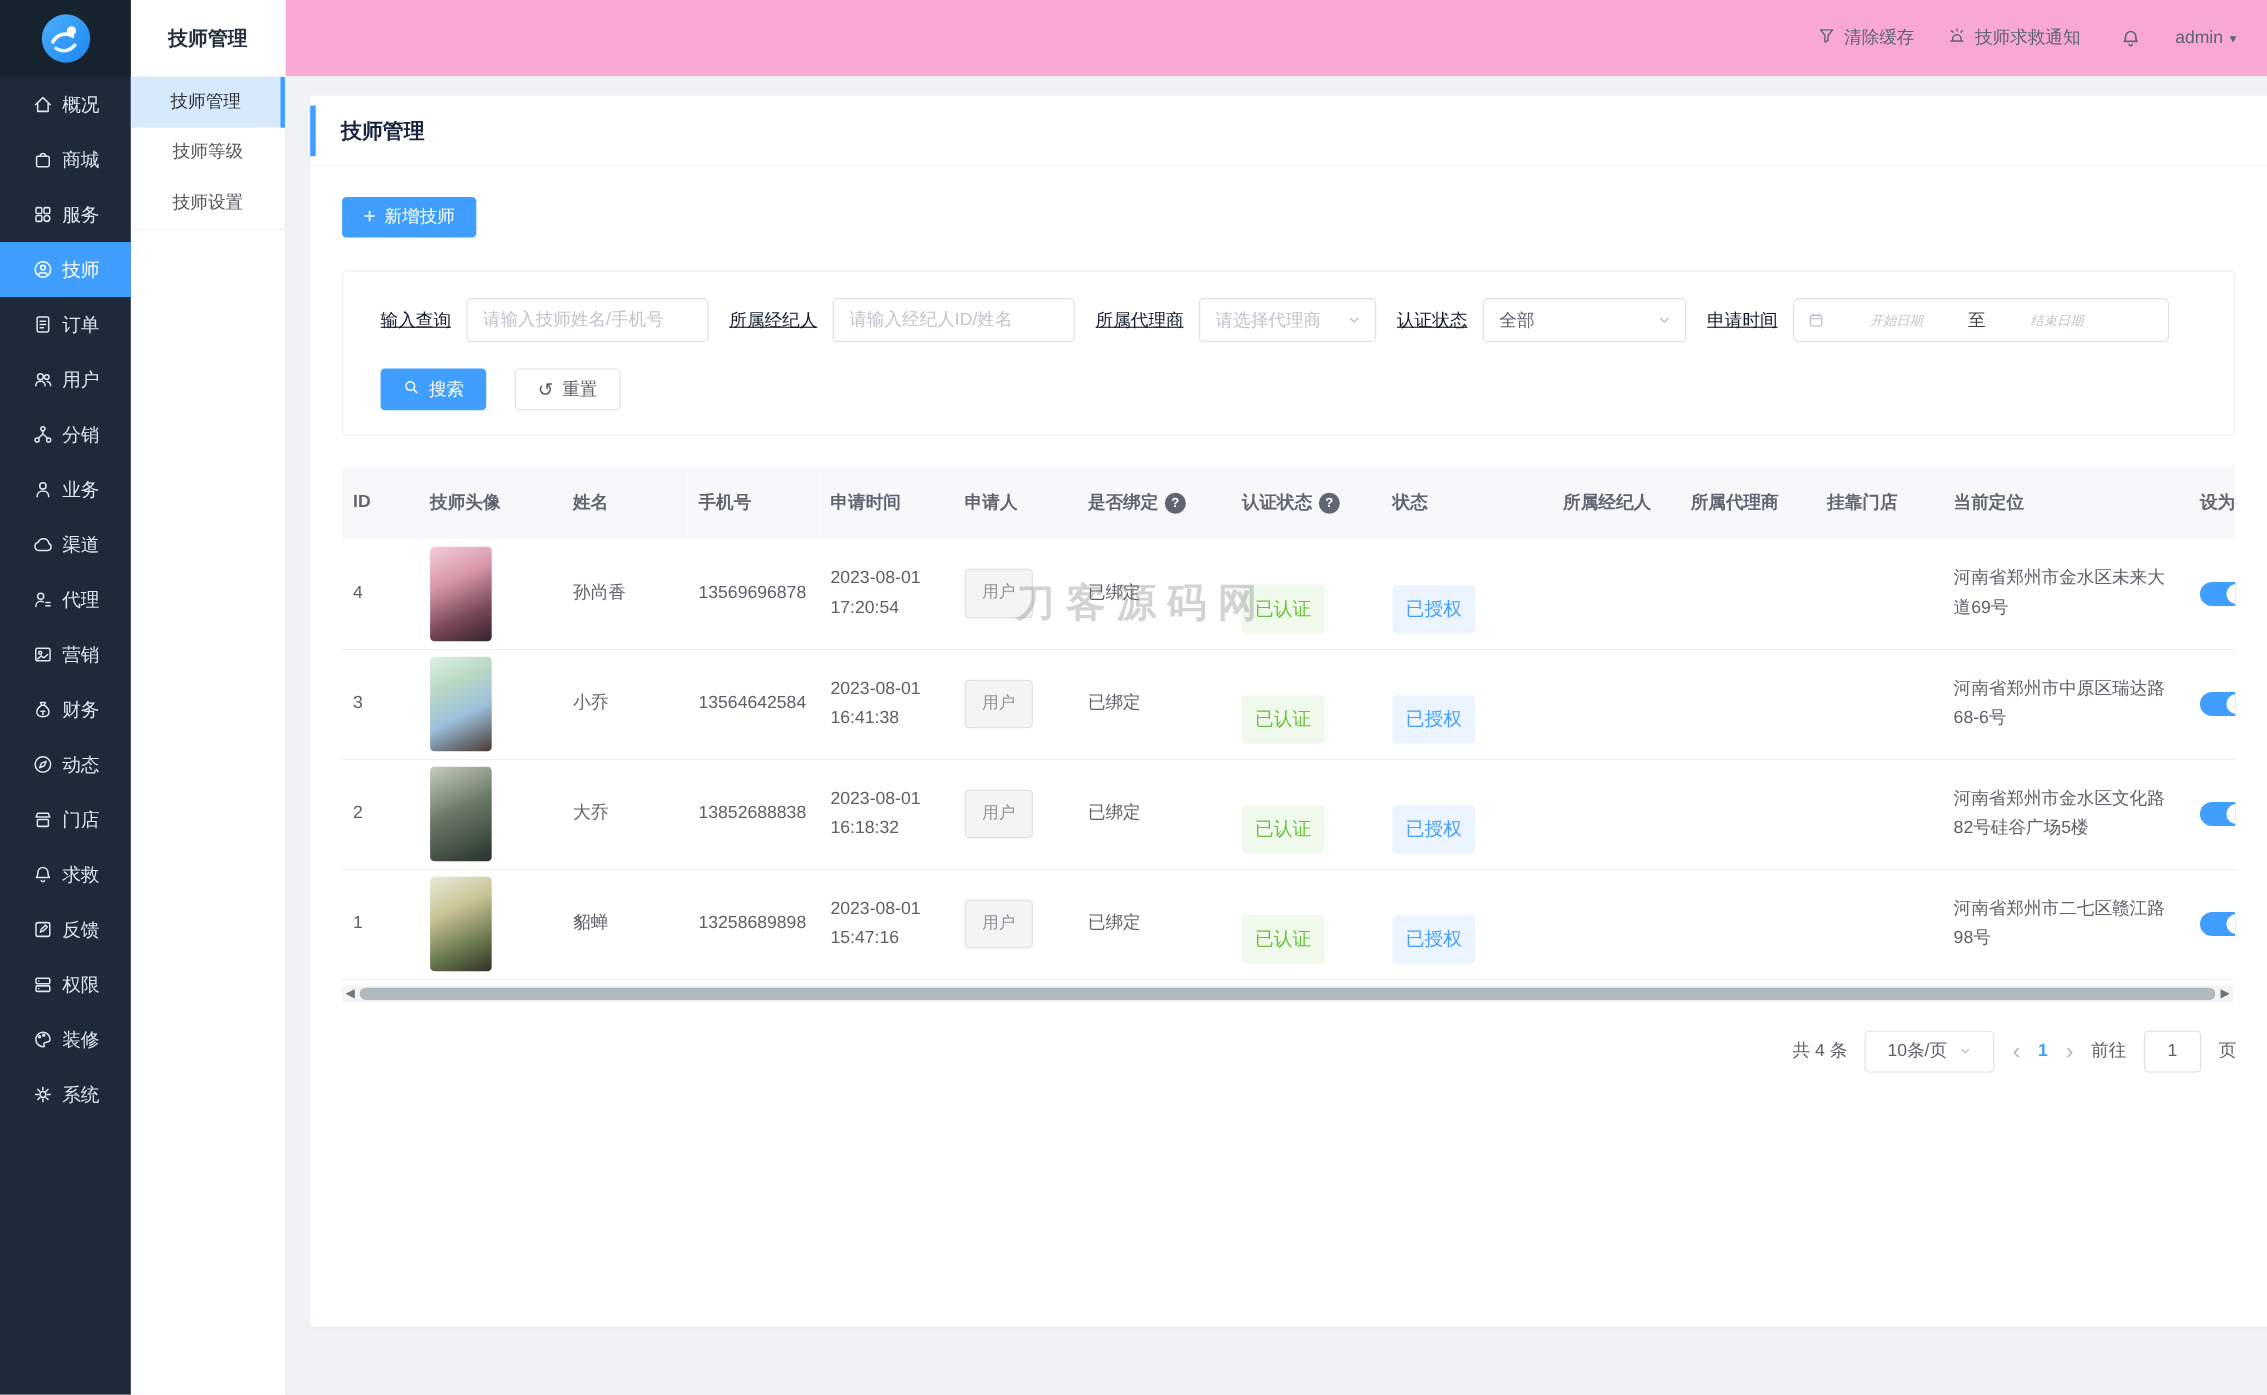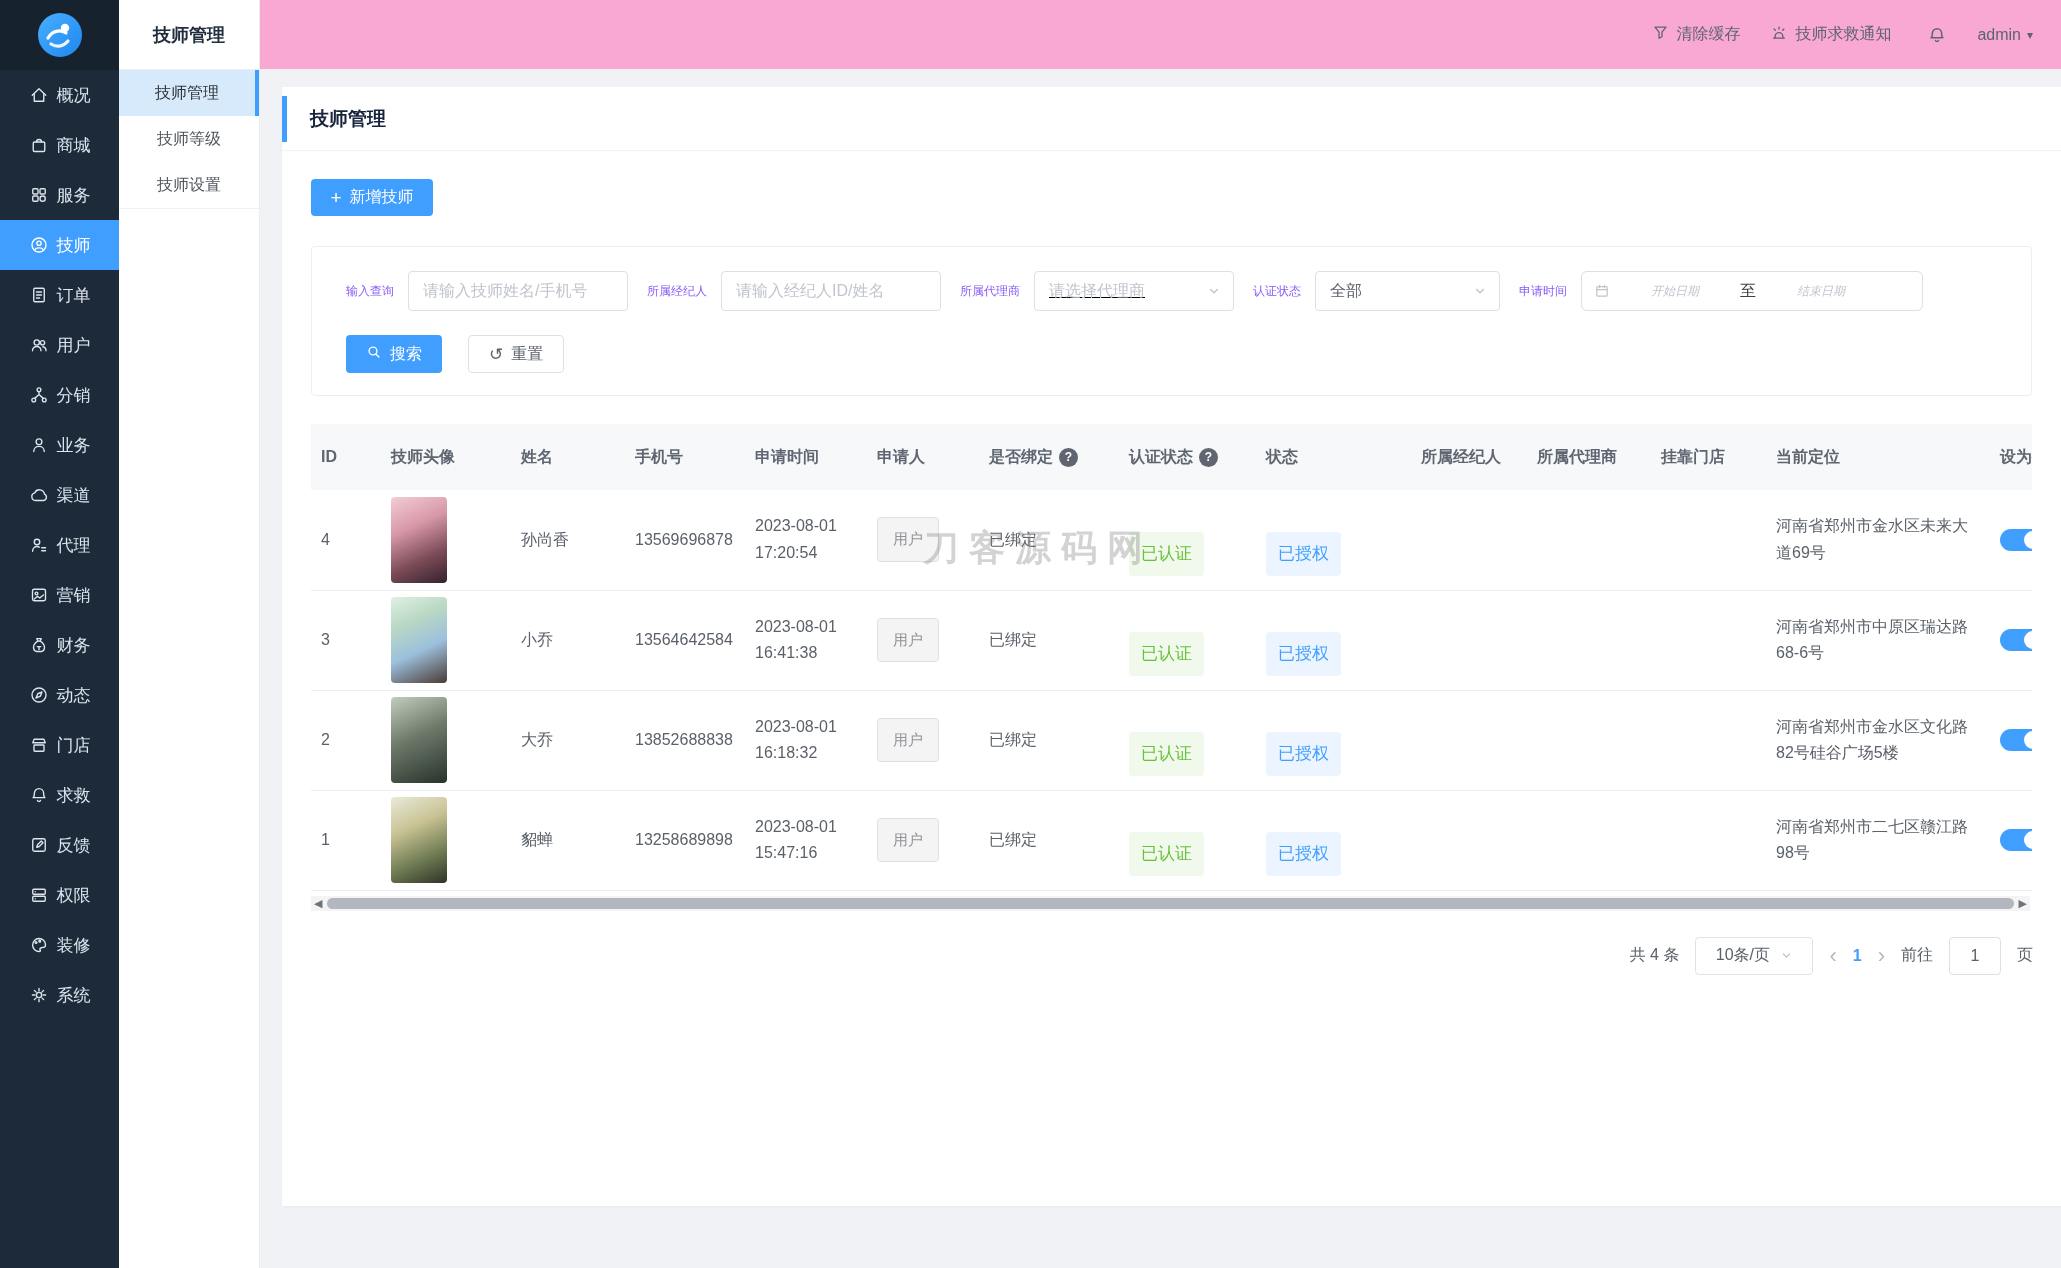--- a/index.html
+++ b/index.html
@@ -52,31 +52,31 @@
 
   .tabs { margin-top:24px; display:flex; gap:38px; }
   .tab { height:37px; padding:0 19px; background:#fff; border:1px solid #dcdfe6; border-radius:4px;
          display:flex; align-items:center; font-size:16px; color:#5b6169; cursor:pointer; }
   .tab.active { background:#ecf5ff; border-color:#a8d3ff; color:#409eff; }
 
   
   .filter-box { margin-top:30px; width:1721px; border:1px solid #ebeef5; border-radius:4px;
                 padding:24px 0 22px 34px; }
   .filter-row { display:flex; align-items:center; }
-  .f-label { font-size:12px; color:#8b5cf6; margin-right:14px; white-space:nowrap; }
+  .f-label { font-size:16px; color:#0f172a; margin-right:14px; white-space:nowrap;text-decoration:underline; }
   .f-group { display:flex; align-items:center; margin-right:19px; }
   .f-input { height:40px; border:1px solid #dcdfe6; border-radius:4px; padding:0 14px;
              font-size:16px; color:#5b6169; outline:none; font-family:inherit; }
   .f-input::placeholder { color:#c0c4cc; }
   .w-keyword { width:220px; } .w-broker { width:220px; }
   .f-select { height:40px; border:1px solid #dcdfe6; border-radius:4px; padding:0 12px 0 14px;
               display:flex; align-items:center; justify-content:space-between; cursor:pointer; background:#fff; }
   .f-select .sel-placeholder { color:#c0c4cc; font-size:16px; }
   .f-select .sel-value { color:#5b6169; font-size:16px; }
-  .w-agency { width:200px;text-decoration:underline; } .w-auth { width:185px; }
+  .w-agency { width:161px; } .w-auth { width:185px; }
   .chev { color:#c0c4cc; display:flex; }
   .date-range { height:40px; width:342px; border:1px solid #dcdfe6; border-radius:6px;
                 display:flex; align-items:center; padding:0 12px; gap:6px; background:#fff; }
   .date-input { border:none; outline:none; width:118px; text-align:center; font-size:12px;
                 color:#5b6169; font-family:inherit;font-style:italic; }
   .date-input::placeholder { color:#c0c4cc; }
   .date-sep { font-size:16px; color:#3c4046; }
   .cal-icon { color:#c0c4cc; display:flex; }
   .filter-actions { margin-top:24px; display:flex; gap:26px; }
   .btn-search { height:38px; width:96px; }

